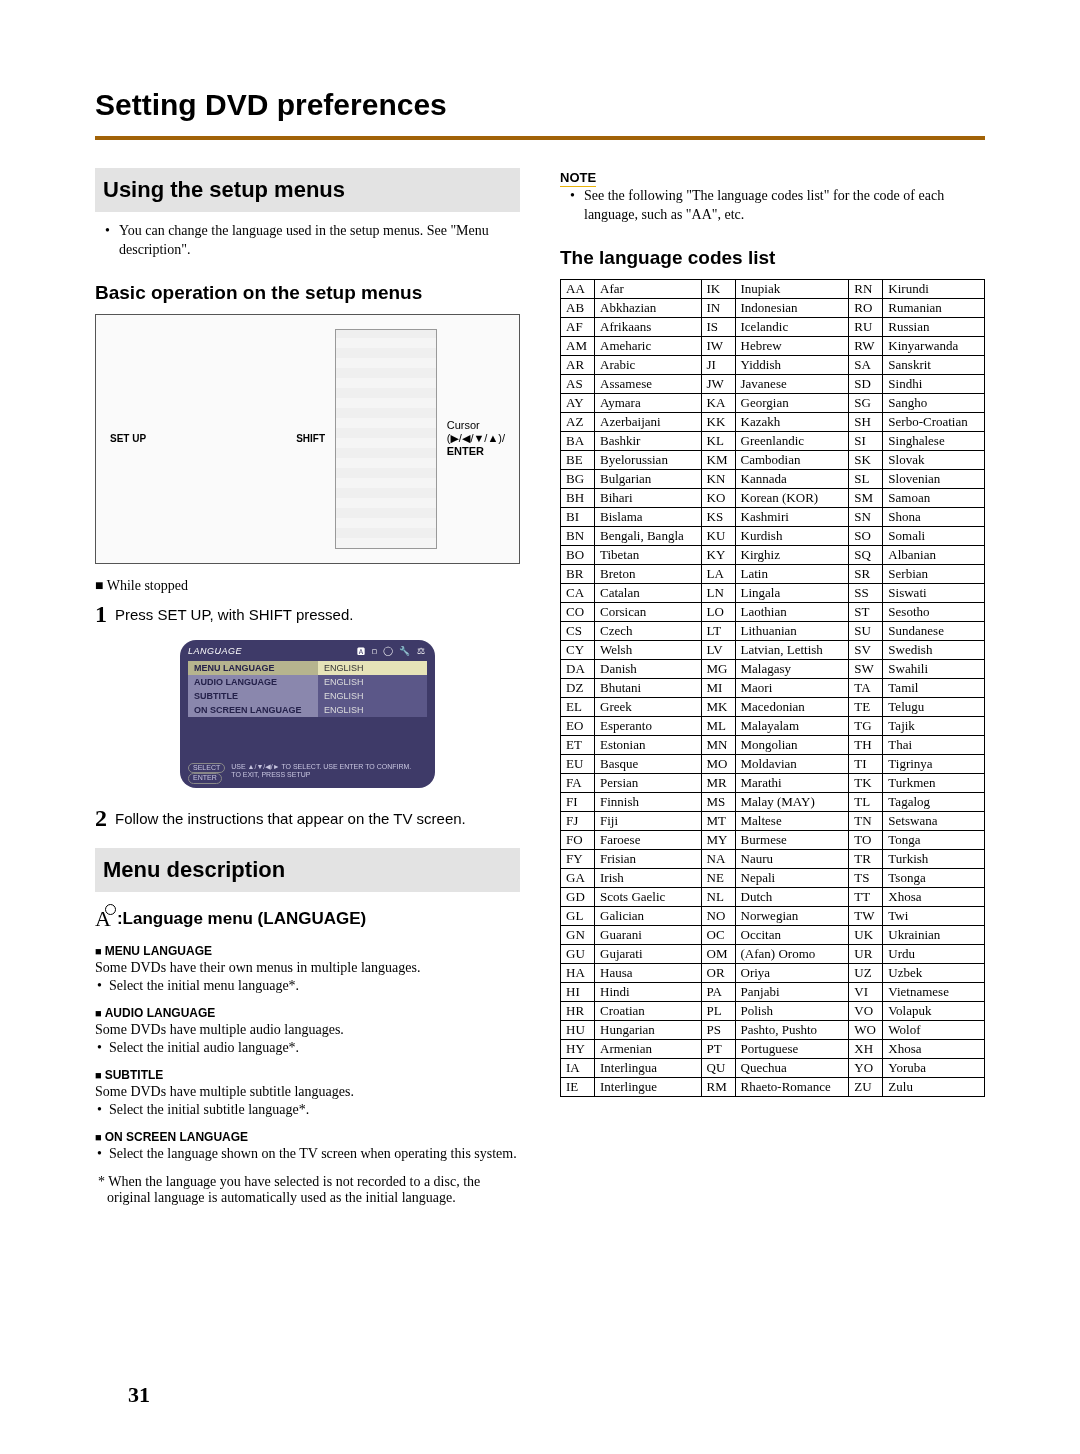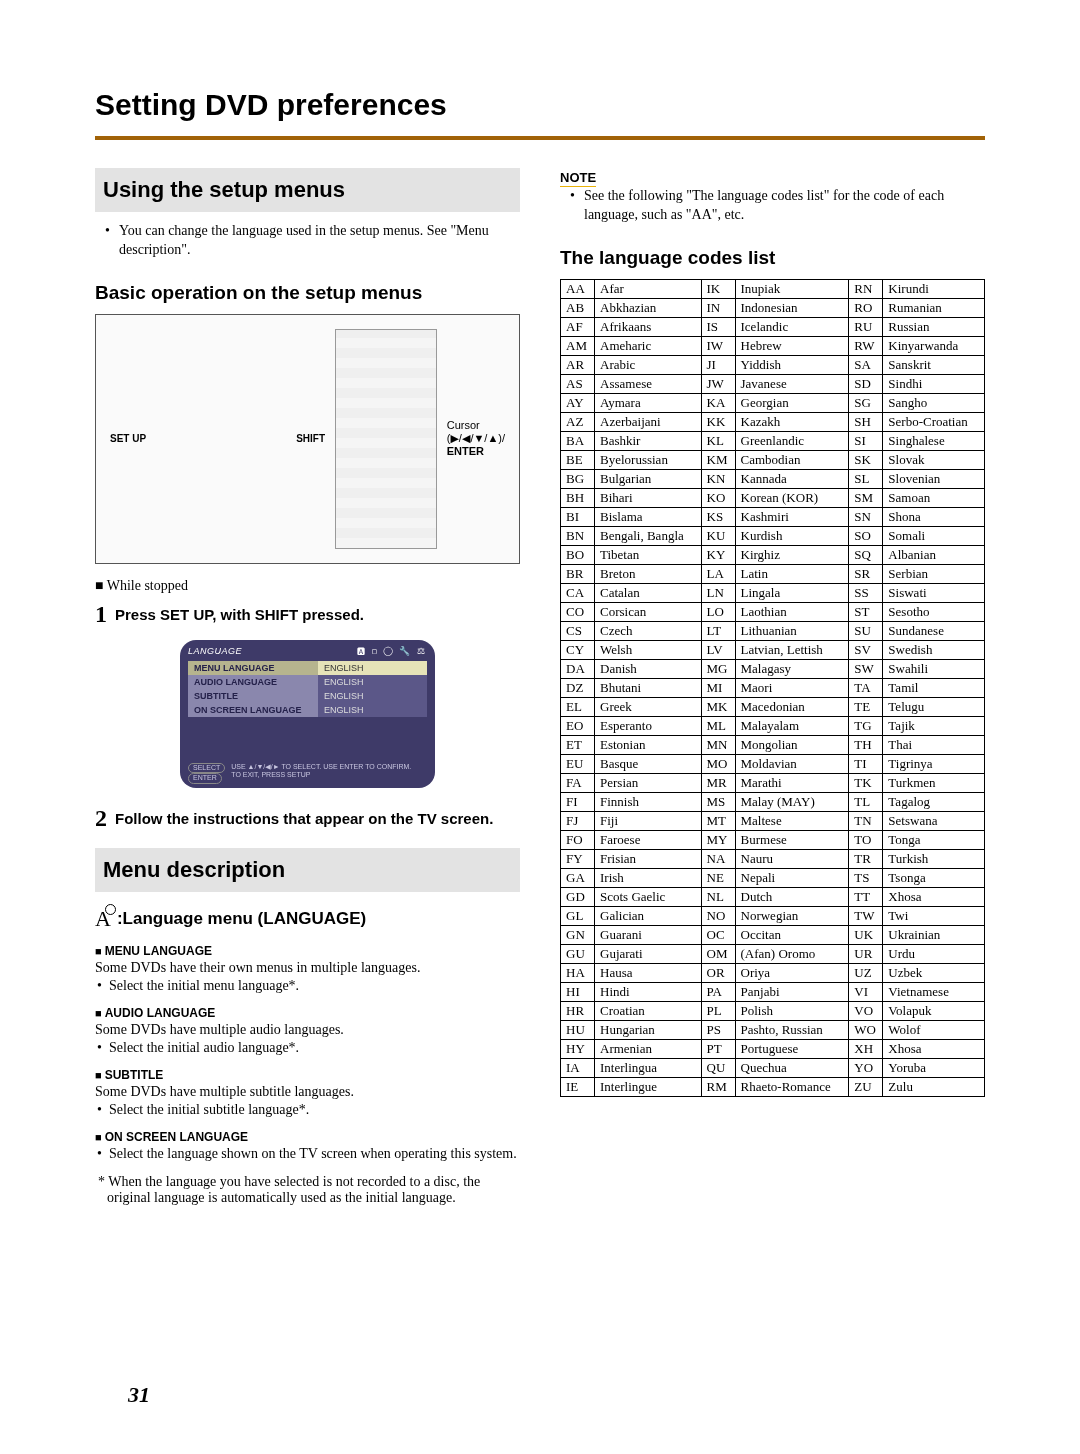--- a/index.html
+++ b/index.html
@@ -43,21 +43,21 @@
     border: 1px solid #555;
     height: 250px;
     margin: 6px 0 14px 0;
     background: #fafafa;
     display:flex; align-items:center; justify-content:center;
     font-size:11px; color:#888; font-family: Arial, sans-serif;
   }
   .state-line { font-size: 14px; margin-bottom: 8px; }
   .step { display: flex; align-items: flex-start; gap: 8px; margin-bottom: 10px; }
   .step-num { font-family: "Times New Roman", serif; font-weight: bold; font-size: 24px; line-height: 1; }
-  .step-text { font-family: Arial, Helvetica, sans-serif; font-weight: bold; font-size: 15px; padding-top: 4px; }
+  .step-text { font-family: Arial, Helvetica, sans-serif; font-weight: normal; font-size: 15px; padding-top: 4px; }
 
   .osd {
     background: #3e3a68;
     color: #fff;
     border-radius: 16px;
     width: 255px;
     margin: 14px auto 18px auto;
     padding: 6px 8px 4px 8px;
     font-family: Arial, sans-serif;
     font-size: 9px;
@@ -104,21 +104,20 @@
   .note-title { font-family: Arial, sans-serif; font-weight: bold; font-size: 13px; border-bottom:1px solid #eab308; display:inline-block; padding-bottom:1px; }
   .lang-heading { font-family: Arial, sans-serif; font-weight:bold; font-size:19px; margin:22px 0 10px 0;}
   .lang-table { border-collapse: collapse; width:100%; font-size:13px; }
   .lang-table td { border:1px solid #000; padding:1px 5px; vertical-align:top; }
   .lang-table td.code { width:34px; }
   .page-num {
     position: absolute;
     bottom: 46px;
     left: 128px;
     font-family: "Times New Roman", serif;
-    font-style: italic;
     font-weight: bold;
     font-size: 22px;
   }
 </style>
 </head>
 <body>
 
 <h1 class="page-title">Setting DVD preferences</h1>
 
 <div class="cols">
@@ -546,21 +545,21 @@
             <td>Croatian</td>
             <td class="code">PL</td>
             <td>Polish</td>
             <td class="code">VO</td>
             <td>Volapuk</td>
           </tr>
           <tr>
             <td class="code">HU</td>
             <td>Hungarian</td>
             <td class="code">PS</td>
-            <td>Pashto, Russian</td>
+            <td>Pashto, Pushto</td>
             <td class="code">WO</td>
             <td>Wolof</td>
           </tr>
           <tr>
             <td class="code">HY</td>
             <td>Armenian</td>
             <td class="code">PT</td>
             <td>Portuguese</td>
             <td class="code">XH</td>
             <td>Xhosa</td>

